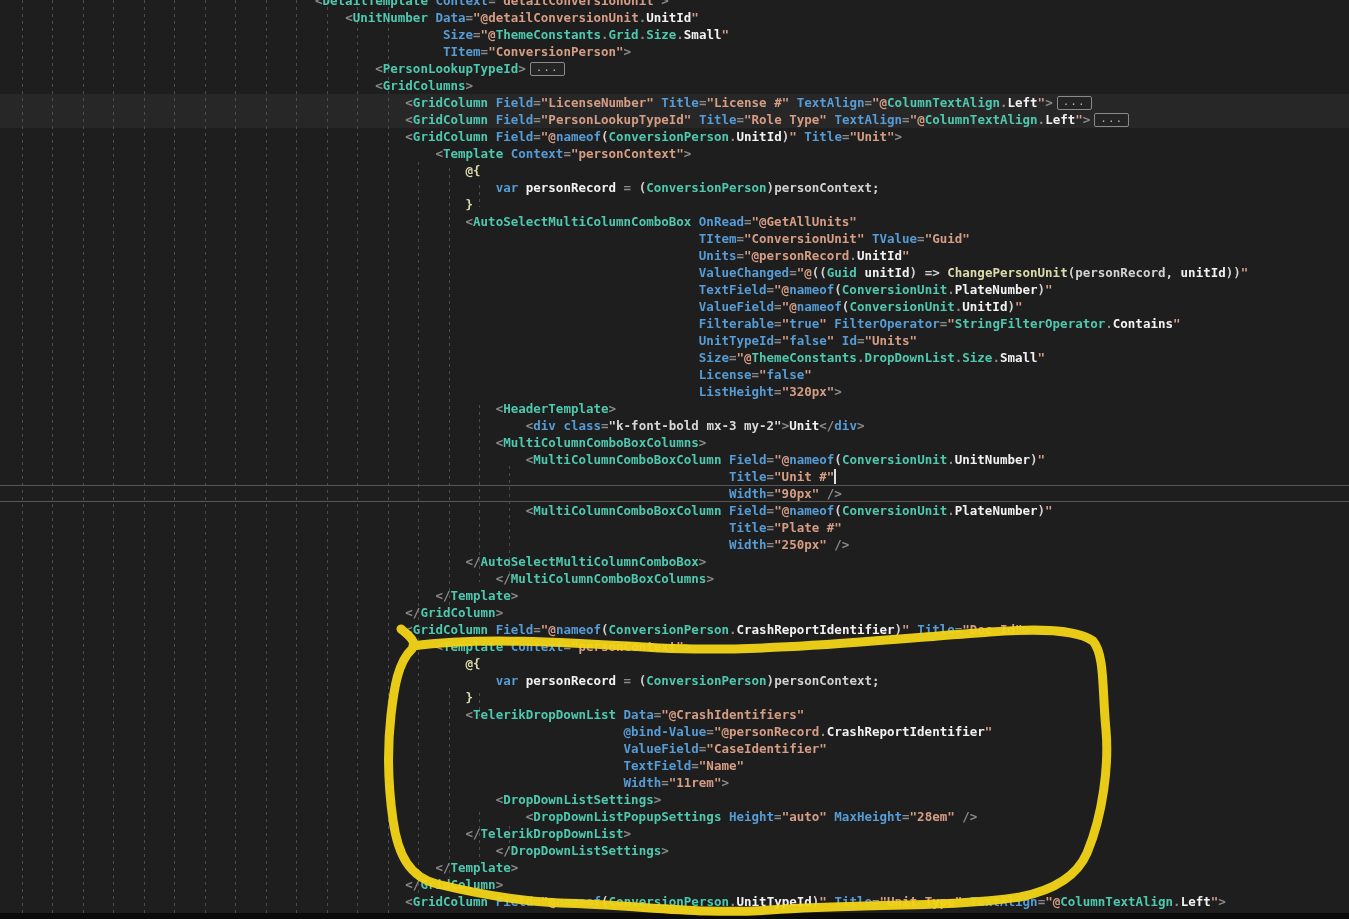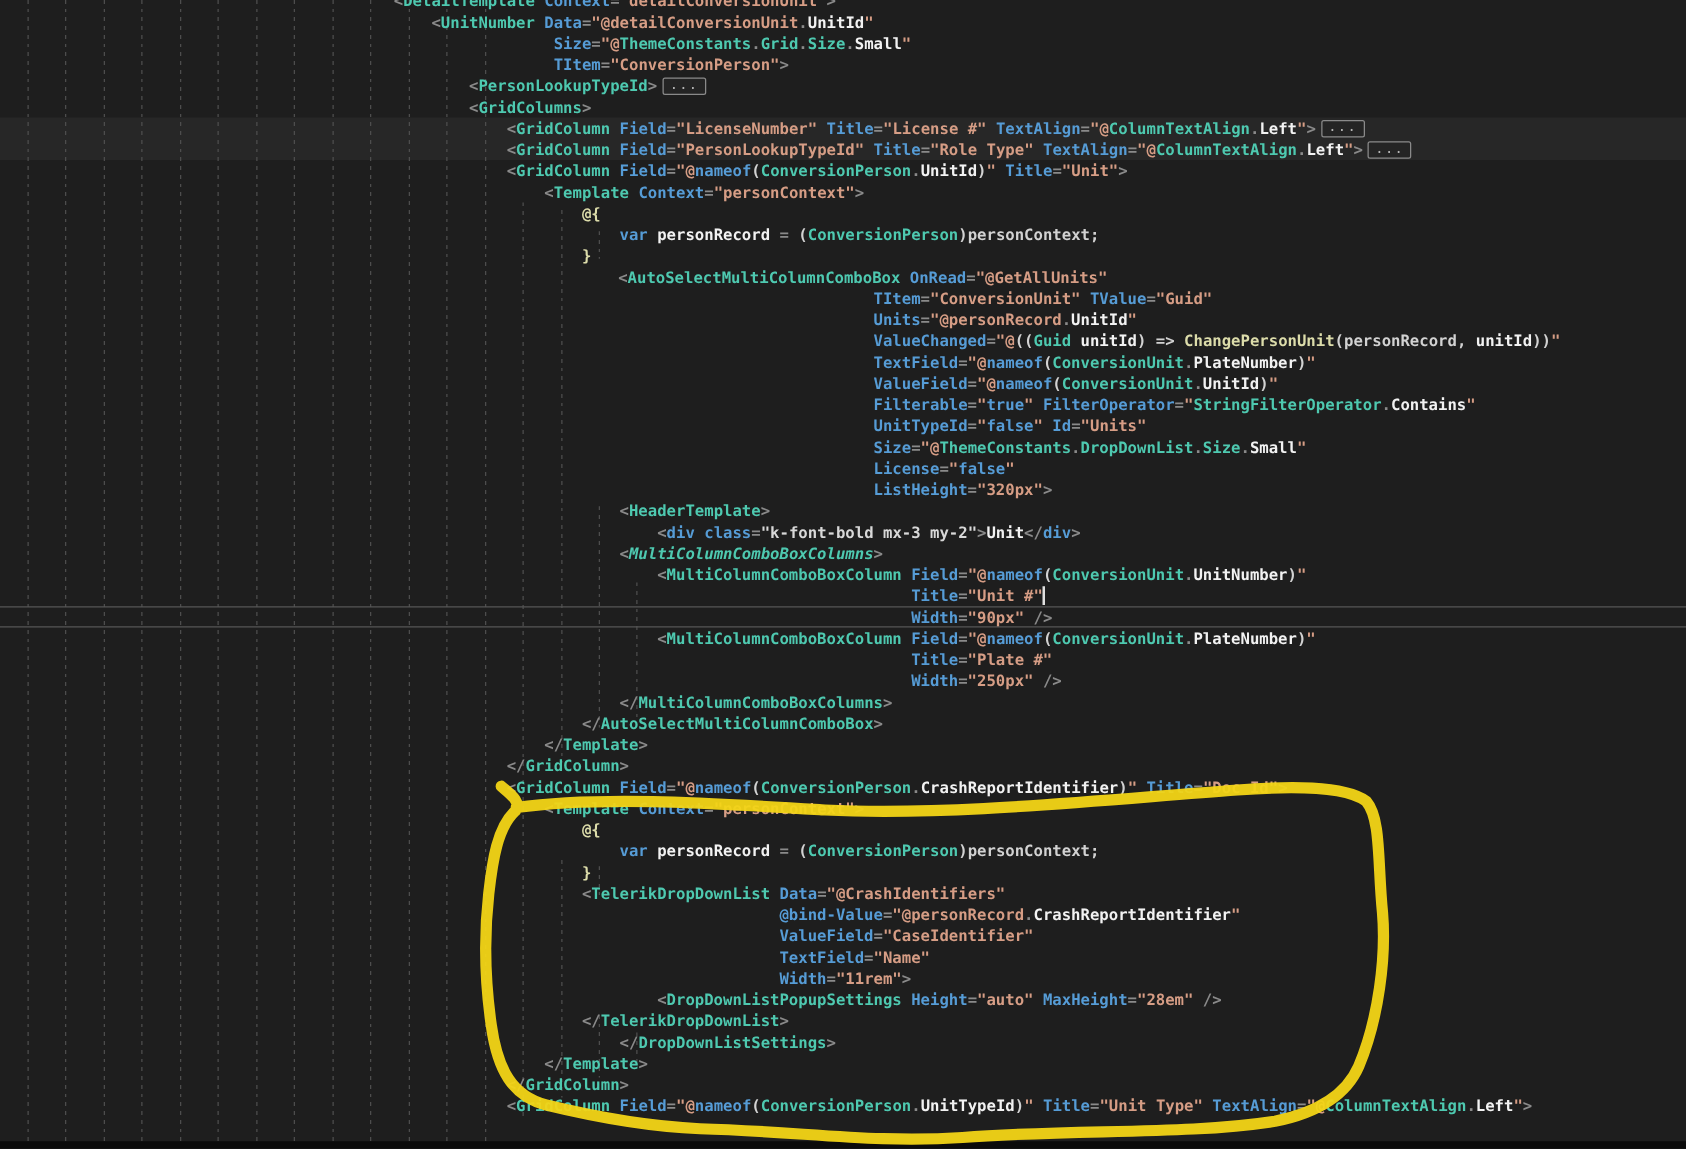--- a/index.html
+++ b/index.html
@@ -67,54 +67,55 @@
       <div class="line" style="padding-left: calc(57ch + 14px);"><span class="tok-k">TItem</span><span class="tok-p">=</span><span class="tok-s">"ConversionPerson"</span><span class="tok-p">&gt;</span></div>
       <div class="line" style="padding-left: calc(48ch + 14px);"><span class="tok-p">&lt;</span><span class="tok-t">PersonLookupTypeId</span><span class="tok-p">&gt;</span><span class="fold">...</span></div>
       <div class="line" style="padding-left: calc(48ch + 14px);"><span class="tok-p">&lt;</span><span class="tok-t">GridColumns</span><span class="tok-p">&gt;</span></div>
       <div class="line" style="padding-left: calc(52ch + 14px);"><span class="tok-p">&lt;</span><span class="tok-t">GridColumn</span><span class="tok-w"> </span><span class="tok-k">Field</span><span class="tok-p">=</span><span class="tok-s">"LicenseNumber"</span><span class="tok-w"> </span><span class="tok-k">Title</span><span class="tok-p">=</span><span class="tok-s">"License #"</span><span class="tok-w"> </span><span class="tok-k">TextAlign</span><span class="tok-p">=</span><span class="tok-s">"@</span><span class="tok-t">ColumnTextAlign</span><span class="tok-p">.</span><span class="tok-b">Left</span><span class="tok-s">"</span><span class="tok-p">&gt;</span><span class="fold">...</span></div>
       <div class="line" style="padding-left: calc(52ch + 14px);"><span class="tok-p">&lt;</span><span class="tok-t">GridColumn</span><span class="tok-w"> </span><span class="tok-k">Field</span><span class="tok-p">=</span><span class="tok-s">"PersonLookupTypeId"</span><span class="tok-w"> </span><span class="tok-k">Title</span><span class="tok-p">=</span><span class="tok-s">"Role Type"</span><span class="tok-w"> </span><span class="tok-k">TextAlign</span><span class="tok-p">=</span><span class="tok-s">"@</span><span class="tok-t">ColumnTextAlign</span><span class="tok-p">.</span><span class="tok-b">Left</span><span class="tok-s">"</span><span class="tok-p">&gt;</span><span class="fold">...</span></div>
       <div class="line" style="padding-left: calc(52ch + 14px);"><span class="tok-p">&lt;</span><span class="tok-t">GridColumn</span><span class="tok-w"> </span><span class="tok-k">Field</span><span class="tok-p">=</span><span class="tok-s">"@</span><span class="tok-k">nameof</span><span class="tok-i">(</span><span class="tok-t">ConversionPerson</span><span class="tok-p">.</span><span class="tok-b">UnitId</span><span class="tok-i">)</span><span class="tok-s">"</span><span class="tok-w"> </span><span class="tok-k">Title</span><span class="tok-p">=</span><span class="tok-s">"Unit"</span><span class="tok-p">&gt;</span></div>
       <div class="line" style="padding-left: calc(56ch + 14px);"><span class="tok-p">&lt;</span><span class="tok-t">Template</span><span class="tok-w"> </span><span class="tok-k">Context</span><span class="tok-p">=</span><span class="tok-s">"personContext"</span><span class="tok-p">&gt;</span></div>
       <div class="line" style="padding-left: calc(60ch + 14px);"><span class="tok-r">@{</span></div>
       <div class="line" style="padding-left: calc(64ch + 14px);"><span class="tok-k">var</span><span class="tok-w"> </span><span class="tok-b">personRecord</span><span class="tok-w"> </span><span class="tok-p">=</span><span class="tok-w"> </span><span class="tok-i">(</span><span class="tok-t">ConversionPerson</span><span class="tok-i">)</span><span class="tok-i">personContext</span><span class="tok-i">;</span></div>
       <div class="line" style="padding-left: calc(60ch + 14px);"><span class="tok-r">}</span></div>
-      <div class="line" style="padding-left: calc(60ch + 14px); margin-left: 29px;"><span class="tok-p">&lt;</span><span class="tok-t">AutoSelectMultiColumnComboBox</span><span class="tok-w"> </span><span class="tok-k">OnRead</span><span class="tok-p">=</span><span class="tok-s">"@GetAllUnits"</span></div>
+      <div class="line" style="padding-left: calc(60ch + 14px);"><span class="tok-p">&lt;</span><span class="tok-t">AutoSelectMultiColumnComboBox</span><span class="tok-w"> </span><span class="tok-k">OnRead</span><span class="tok-p">=</span><span class="tok-s">"@GetAllUnits"</span></div>
       <div class="line" style="padding-left: calc(91ch + 14px);"><span class="tok-k">TItem</span><span class="tok-p">=</span><span class="tok-s">"ConversionUnit"</span><span class="tok-w"> </span><span class="tok-k">TValue</span><span class="tok-p">=</span><span class="tok-s">"Guid"</span></div>
       <div class="line" style="padding-left: calc(91ch + 14px);"><span class="tok-k">Units</span><span class="tok-p">=</span><span class="tok-s">"@personRecord</span><span class="tok-p">.</span><span class="tok-b">UnitId</span><span class="tok-s">"</span></div>
       <div class="line" style="padding-left: calc(91ch + 14px);"><span class="tok-k">ValueChanged</span><span class="tok-p">=</span><span class="tok-s">"@</span><span class="tok-i">((</span><span class="tok-t">Guid</span><span class="tok-w"> </span><span class="tok-b">unitId</span><span class="tok-i">)</span><span class="tok-w"> </span><span class="tok-i">=&gt;</span><span class="tok-w"> </span><span class="tok-m">ChangePersonUnit</span><span class="tok-i">(</span><span class="tok-i">personRecord</span><span class="tok-i">,</span><span class="tok-w"> </span><span class="tok-b">unitId</span><span class="tok-i">))</span><span class="tok-s">"</span></div>
       <div class="line" style="padding-left: calc(91ch + 14px);"><span class="tok-k">TextField</span><span class="tok-p">=</span><span class="tok-s">"@</span><span class="tok-k">nameof</span><span class="tok-i">(</span><span class="tok-t">ConversionUnit</span><span class="tok-p">.</span><span class="tok-b">PlateNumber</span><span class="tok-i">)</span><span class="tok-s">"</span></div>
       <div class="line" style="padding-left: calc(91ch + 14px);"><span class="tok-k">ValueField</span><span class="tok-p">=</span><span class="tok-s">"@</span><span class="tok-k">nameof</span><span class="tok-i">(</span><span class="tok-t">ConversionUnit</span><span class="tok-p">.</span><span class="tok-b">UnitId</span><span class="tok-i">)</span><span class="tok-s">"</span></div>
       <div class="line" style="padding-left: calc(91ch + 14px);"><span class="tok-k">Filterable</span><span class="tok-p">=</span><span class="tok-s">"</span><span class="tok-k">true</span><span class="tok-s">"</span><span class="tok-w"> </span><span class="tok-k">FilterOperator</span><span class="tok-p">=</span><span class="tok-s">"</span><span class="tok-t">StringFilterOperator</span><span class="tok-p">.</span><span class="tok-b">Contains</span><span class="tok-s">"</span></div>
       <div class="line" style="padding-left: calc(91ch + 14px);"><span class="tok-k">UnitTypeId</span><span class="tok-p">=</span><span class="tok-s">"</span><span class="tok-k">false</span><span class="tok-s">"</span><span class="tok-w"> </span><span class="tok-k">Id</span><span class="tok-p">=</span><span class="tok-s">"Units"</span></div>
       <div class="line" style="padding-left: calc(91ch + 14px);"><span class="tok-k">Size</span><span class="tok-p">=</span><span class="tok-s">"@</span><span class="tok-t">ThemeConstants</span><span class="tok-p">.</span><span class="tok-t">DropDownList</span><span class="tok-p">.</span><span class="tok-t">Size</span><span class="tok-p">.</span><span class="tok-b">Small</span><span class="tok-s">"</span></div>
       <div class="line" style="padding-left: calc(91ch + 14px);"><span class="tok-k">License</span><span class="tok-p">=</span><span class="tok-s">"</span><span class="tok-k">false</span><span class="tok-s">"</span></div>
       <div class="line" style="padding-left: calc(91ch + 14px);"><span class="tok-k">ListHeight</span><span class="tok-p">=</span><span class="tok-s">"320px"</span><span class="tok-p">&gt;</span></div>
       <div class="line" style="padding-left: calc(64ch + 14px);"><span class="tok-p">&lt;</span><span class="tok-t">HeaderTemplate</span><span class="tok-p">&gt;</span></div>
       <div class="line" style="padding-left: calc(68ch + 14px);"><span class="tok-p">&lt;</span><span class="tok-k">div</span><span class="tok-w"> </span><span class="tok-k">class</span><span class="tok-p">=</span><span class="tok-v">"k-font-bold mx-3 my-2"</span><span class="tok-p">&gt;</span><span class="tok-b">Unit</span><span class="tok-p">&lt;/</span><span class="tok-k">div</span><span class="tok-p">&gt;</span></div>
-      <div class="line" style="padding-left: calc(64ch + 14px); font-style: italic;"><span class="tok-p">&lt;</span><span class="tok-t">MultiColumnComboBoxColumns</span><span class="tok-p">&gt;</span></div>
+      <div class="line" style="padding-left: calc(64ch + 14px);"><span class="tok-p">&lt;</span><span class="tok-t">MultiColumnComboBoxColumns</span><span class="tok-p">&gt;</span></div>
       <div class="line" style="padding-left: calc(68ch + 14px);"><span class="tok-p">&lt;</span><span class="tok-t">MultiColumnComboBoxColumn</span><span class="tok-w"> </span><span class="tok-k">Field</span><span class="tok-p">=</span><span class="tok-s">"@</span><span class="tok-k">nameof</span><span class="tok-i">(</span><span class="tok-t">ConversionUnit</span><span class="tok-p">.</span><span class="tok-b">UnitNumber</span><span class="tok-i">)</span><span class="tok-s">"</span></div>
       <div class="line" style="padding-left: calc(95ch + 14px);"><span class="tok-k">Title</span><span class="tok-p">=</span><span class="tok-s">"Unit #"</span><span class="caret"></span></div>
       <div class="line" style="padding-left: calc(95ch + 14px);"><span class="tok-k">Width</span><span class="tok-p">=</span><span class="tok-s">"90px"</span><span class="tok-w"> </span><span class="tok-p">/&gt;</span></div>
       <div class="line" style="padding-left: calc(68ch + 14px);"><span class="tok-p">&lt;</span><span class="tok-t">MultiColumnComboBoxColumn</span><span class="tok-w"> </span><span class="tok-k">Field</span><span class="tok-p">=</span><span class="tok-s">"@</span><span class="tok-k">nameof</span><span class="tok-i">(</span><span class="tok-t">ConversionUnit</span><span class="tok-p">.</span><span class="tok-b">PlateNumber</span><span class="tok-i">)</span><span class="tok-s">"</span></div>
       <div class="line" style="padding-left: calc(95ch + 14px);"><span class="tok-k">Title</span><span class="tok-p">=</span><span class="tok-s">"Plate #"</span></div>
       <div class="line" style="padding-left: calc(95ch + 14px);"><span class="tok-k">Width</span><span class="tok-p">=</span><span class="tok-s">"250px"</span><span class="tok-w"> </span><span class="tok-p">/&gt;</span></div>
+      <div class="line" style="padding-left: calc(60ch + 14px);"><span class="tok-p">&lt;/</span><span class="tok-t">AutoSelectMultiColumnComboBox</span><span class="tok-p">&gt;</span></div>
       <div class="line" style="padding-left: calc(64ch + 14px);"><span class="tok-p">&lt;/</span><span class="tok-t">MultiColumnComboBoxColumns</span><span class="tok-p">&gt;</span></div>
-      <div class="line" style="padding-left: calc(60ch + 14px);"><span class="tok-p">&lt;/</span><span class="tok-t">AutoSelectMultiColumnComboBox</span><span class="tok-p">&gt;</span></div>
       <div class="line" style="padding-left: calc(56ch + 14px);"><span class="tok-p">&lt;/</span><span class="tok-t">Template</span><span class="tok-p">&gt;</span></div>
       <div class="line" style="padding-left: calc(52ch + 14px);"><span class="tok-p">&lt;/</span><span class="tok-t">GridColumn</span><span class="tok-p">&gt;</span></div>
       <div class="line" style="padding-left: calc(52ch + 14px);"><span class="tok-p">&lt;</span><span class="tok-t">GridColumn</span><span class="tok-w"> </span><span class="tok-k">Field</span><span class="tok-p">=</span><span class="tok-s">"@</span><span class="tok-k">nameof</span><span class="tok-i">(</span><span class="tok-t">ConversionPerson</span><span class="tok-p">.</span><span class="tok-b">CrashReportIdentifier</span><span class="tok-i">)</span><span class="tok-s">"</span><span class="tok-w"> </span><span class="tok-k">Title</span><span class="tok-p">=</span><span class="tok-s">"Doc Id"</span><span class="tok-p">&gt;</span></div>
       <div class="line" style="padding-left: calc(56ch + 14px);"><span class="tok-p">&lt;</span><span class="tok-t">Template</span><span class="tok-w"> </span><span class="tok-k">Context</span><span class="tok-p">=</span><span class="tok-s">"personContext"</span><span class="tok-p">&gt;</span></div>
       <div class="line" style="padding-left: calc(60ch + 14px);"><span class="tok-r">@{</span></div>
       <div class="line" style="padding-left: calc(64ch + 14px);"><span class="tok-k">var</span><span class="tok-w"> </span><span class="tok-b">personRecord</span><span class="tok-w"> </span><span class="tok-p">=</span><span class="tok-w"> </span><span class="tok-i">(</span><span class="tok-t">ConversionPerson</span><span class="tok-i">)</span><span class="tok-i">personContext</span><span class="tok-i">;</span></div>
       <div class="line" style="padding-left: calc(60ch + 14px);"><span class="tok-r">}</span></div>
       <div class="line" style="padding-left: calc(60ch + 14px);"><span class="tok-p">&lt;</span><span class="tok-t">TelerikDropDownList</span><span class="tok-w"> </span><span class="tok-k">Data</span><span class="tok-p">=</span><span class="tok-s">"@CrashIdentifiers"</span></div>
       <div class="line" style="padding-left: calc(81ch + 14px);"><span class="tok-k">@bind-Value</span><span class="tok-p">=</span><span class="tok-s">"@personRecord</span><span class="tok-p">.</span><span class="tok-b">CrashReportIdentifier</span><span class="tok-s">"</span></div>
       <div class="line" style="padding-left: calc(81ch + 14px);"><span class="tok-k">ValueField</span><span class="tok-p">=</span><span class="tok-s">"CaseIdentifier"</span></div>
       <div class="line" style="padding-left: calc(81ch + 14px);"><span class="tok-k">TextField</span><span class="tok-p">=</span><span class="tok-s">"Name"</span></div>
       <div class="line" style="padding-left: calc(81ch + 14px);"><span class="tok-k">Width</span><span class="tok-p">=</span><span class="tok-s">"11rem"</span><span class="tok-p">&gt;</span></div>
+      <div class="line" style="padding-left: calc(64ch + 14px);"><span class="tok-p">&lt;</span><span class="tok-t">DropDownListSettings</span><span class="tok-p">&gt;</span></div>
       <div class="line" style="padding-left: calc(68ch + 14px);"><span class="tok-p">&lt;</span><span class="tok-t">DropDownListPopupSettings</span><span class="tok-w"> </span><span class="tok-k">Height</span><span class="tok-p">=</span><span class="tok-s">"auto"</span><span class="tok-w"> </span><span class="tok-k">MaxHeight</span><span class="tok-p">=</span><span class="tok-s">"28em"</span><span class="tok-w"> </span><span class="tok-p">/&gt;</span></div>
       <div class="line" style="padding-left: calc(60ch + 14px);"><span class="tok-p">&lt;/</span><span class="tok-t">TelerikDropDownList</span><span class="tok-p">&gt;</span></div>
       <div class="line" style="padding-left: calc(64ch + 14px);"><span class="tok-p">&lt;/</span><span class="tok-t">DropDownListSettings</span><span class="tok-p">&gt;</span></div>
       <div class="line" style="padding-left: calc(56ch + 14px);"><span class="tok-p">&lt;/</span><span class="tok-t">Template</span><span class="tok-p">&gt;</span></div>
       <div class="line" style="padding-left: calc(52ch + 14px);"><span class="tok-p">&lt;/</span><span class="tok-t">GridColumn</span><span class="tok-p">&gt;</span></div>
       <div class="line" style="padding-left: calc(52ch + 14px);"><span class="tok-p">&lt;</span><span class="tok-t">GridColumn</span><span class="tok-w"> </span><span class="tok-k">Field</span><span class="tok-p">=</span><span class="tok-s">"@</span><span class="tok-k">nameof</span><span class="tok-i">(</span><span class="tok-t">ConversionPerson</span><span class="tok-p">.</span><span class="tok-b">UnitTypeId</span><span class="tok-i">)</span><span class="tok-s">"</span><span class="tok-w"> </span><span class="tok-k">Title</span><span class="tok-p">=</span><span class="tok-s">"Unit Type"</span><span class="tok-w"> </span><span class="tok-k">TextAlign</span><span class="tok-p">=</span><span class="tok-s">"@</span><span class="tok-t">ColumnTextAlign</span><span class="tok-p">.</span><span class="tok-b">Left</span><span class="tok-s">"</span><span class="tok-p">&gt;</span></div>
     </div>
   <div id="hscroll-band"></div>
   <svg id="annotation-layer" width="1349" height="919" viewBox="0 0 1349 919">
     <path fill="none" stroke-width="9" stroke-linecap="round" stroke-linejoin="round" opacity="0.95" d="M 413 646

